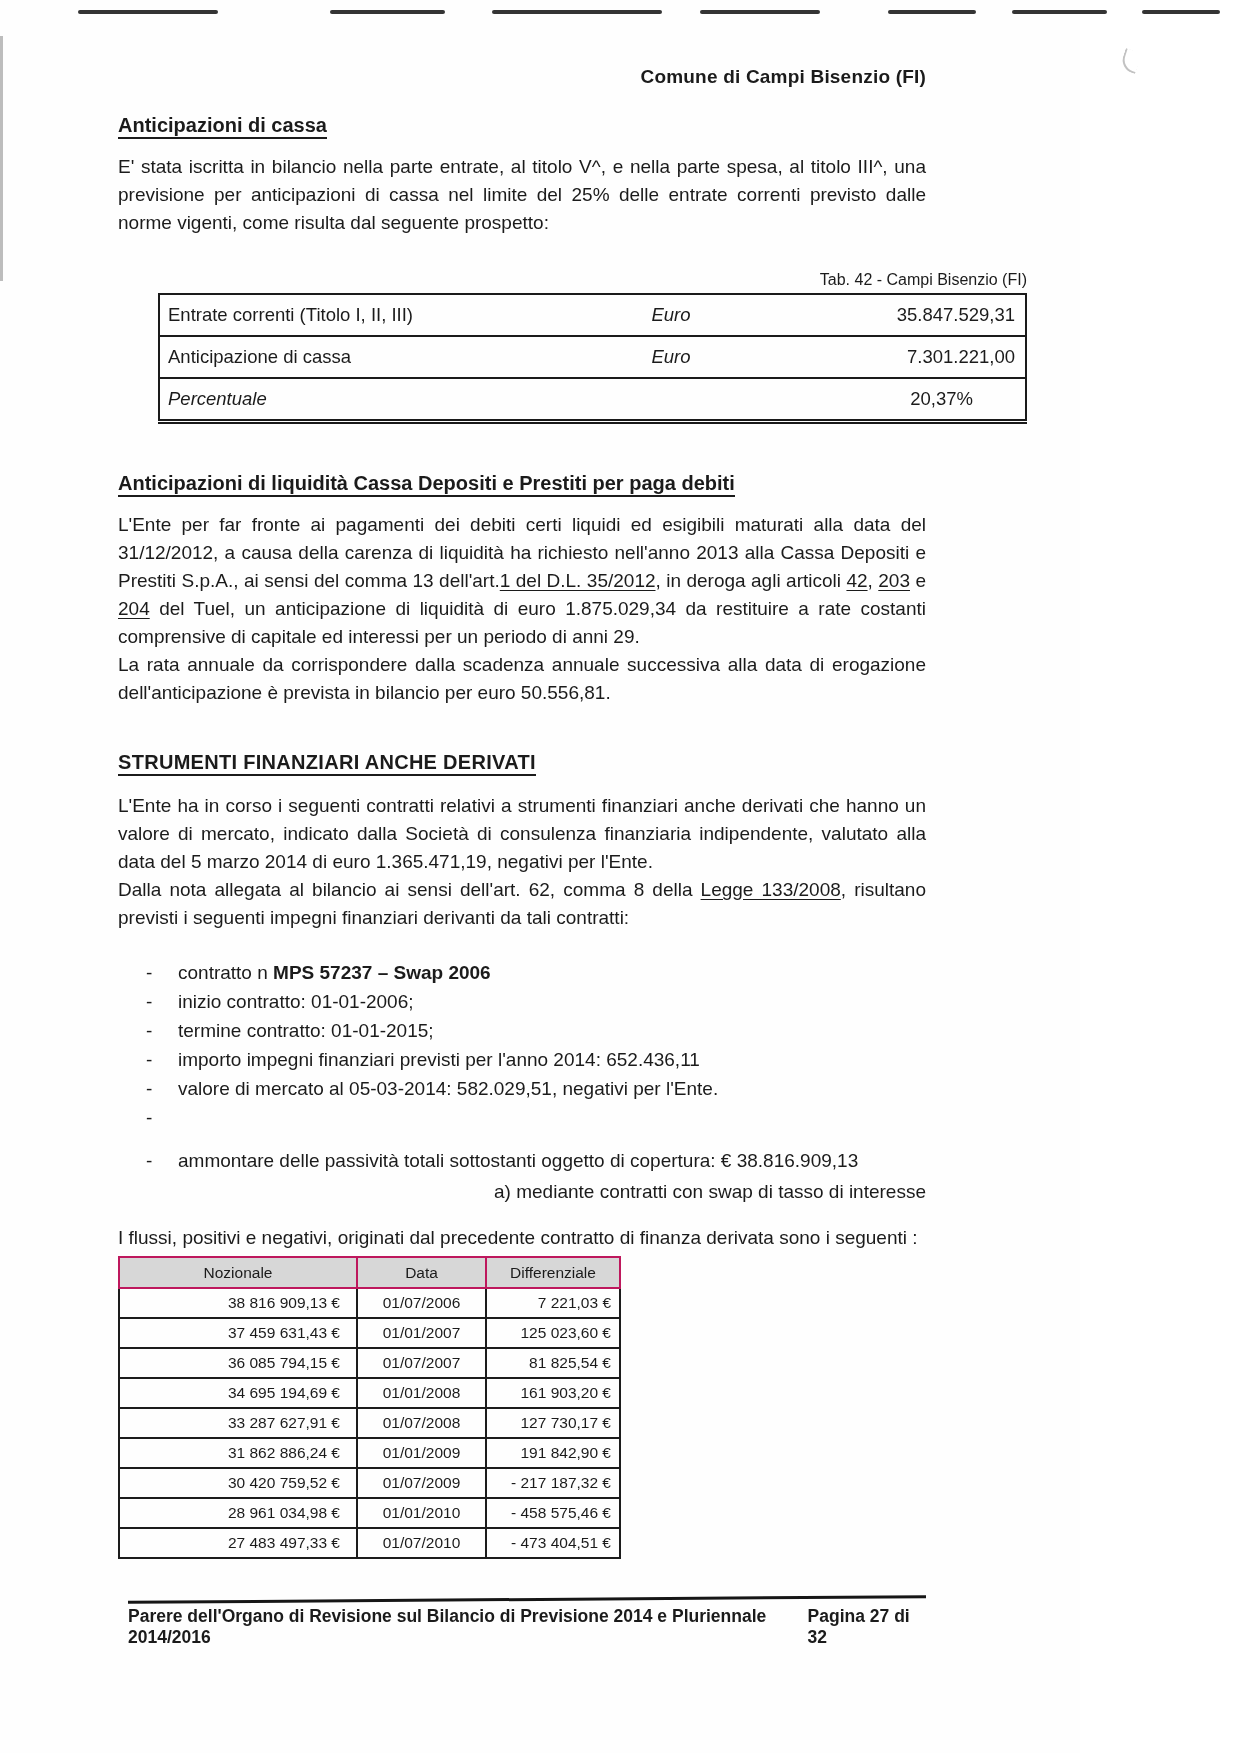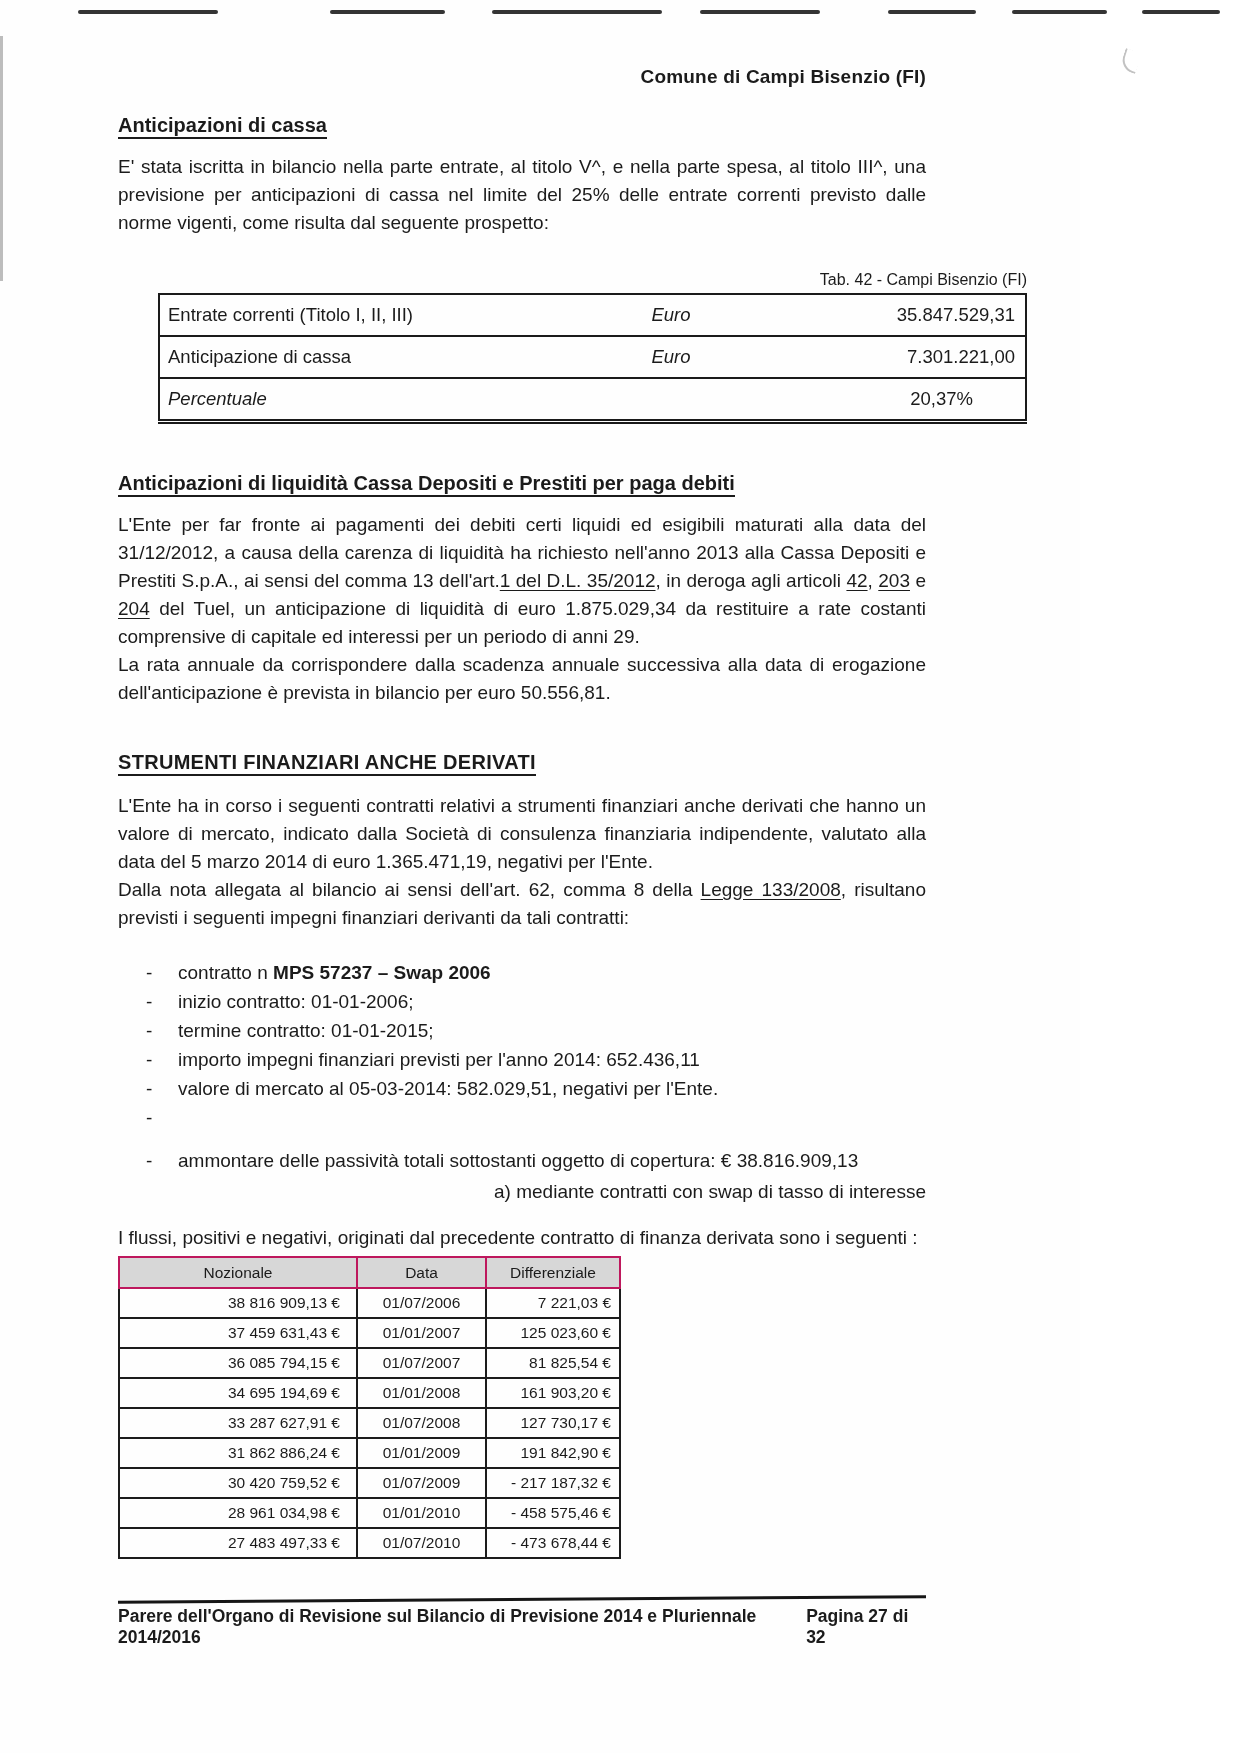--- a/index.html
+++ b/index.html
@@ -44,21 +44,21 @@
   .subitem{margin:2px 0 0 137px;font-size:19px;line-height:29px;text-align:right;}
 
   table.t2{margin:4px 0 0 0;border-collapse:collapse;border:2px solid #1c1c1c;font-size:15.5px;}
   table.t2 th{background:#d7d7d7;border:2px solid #be185d;height:27px;font-size:15.5px;font-weight:400;}
   table.t2 td{border:2px solid #1c1c1c;height:26px;}
   .t2 .w0{width:234px;} .t2 .w1{width:125px;} .t2 .w2{width:130px;}
   .t2 .c0{text-align:right;padding-right:16px;}
   .t2 .c1{text-align:center;}
   .t2 .c2{text-align:right;padding-right:8px;}
 
-  .footer{position:absolute;left:118px;right:154px;top:1598px;}
+  .footer{position:absolute;left:128px;right:154px;top:1598px;}
   .fline{border-top:3px solid #161616;transform:rotate(-0.4deg);}
   .frow{display:flex;justify-content:space-between;align-items:baseline;margin-top:5px;}
   .fl{font-weight:700;font-size:17.5px;}
   .fr{font-weight:600;font-size:17.5px;}
 </style>
 </head>
 <body>
 
 <div class="page">
 
@@ -183,21 +183,21 @@
         <td class="c2">- 217 187,32 €</td>
       </tr>
       <tr>
         <td class="c0">28 961 034,98 €</td>
         <td class="c1">01/01/2010</td>
         <td class="c2">- 458 575,46 €</td>
       </tr>
       <tr>
         <td class="c0">27 483 497,33 €</td>
         <td class="c1">01/07/2010</td>
-        <td class="c2">- 473 678,44 €</td>
+        <td class="c2">- 473 404,51 €</td>
       </tr>
     </tbody>
       </table>
   </div>
 
   <div class="footer">
     <div class="fline"></div>
     <div class="frow">
       <span class="fl">Parere dell'Organo di Revisione sul Bilancio di Previsione 2014 e Pluriennale 2014/2016</span>
       <span class="fr">Pagina 27 di 32</span>

